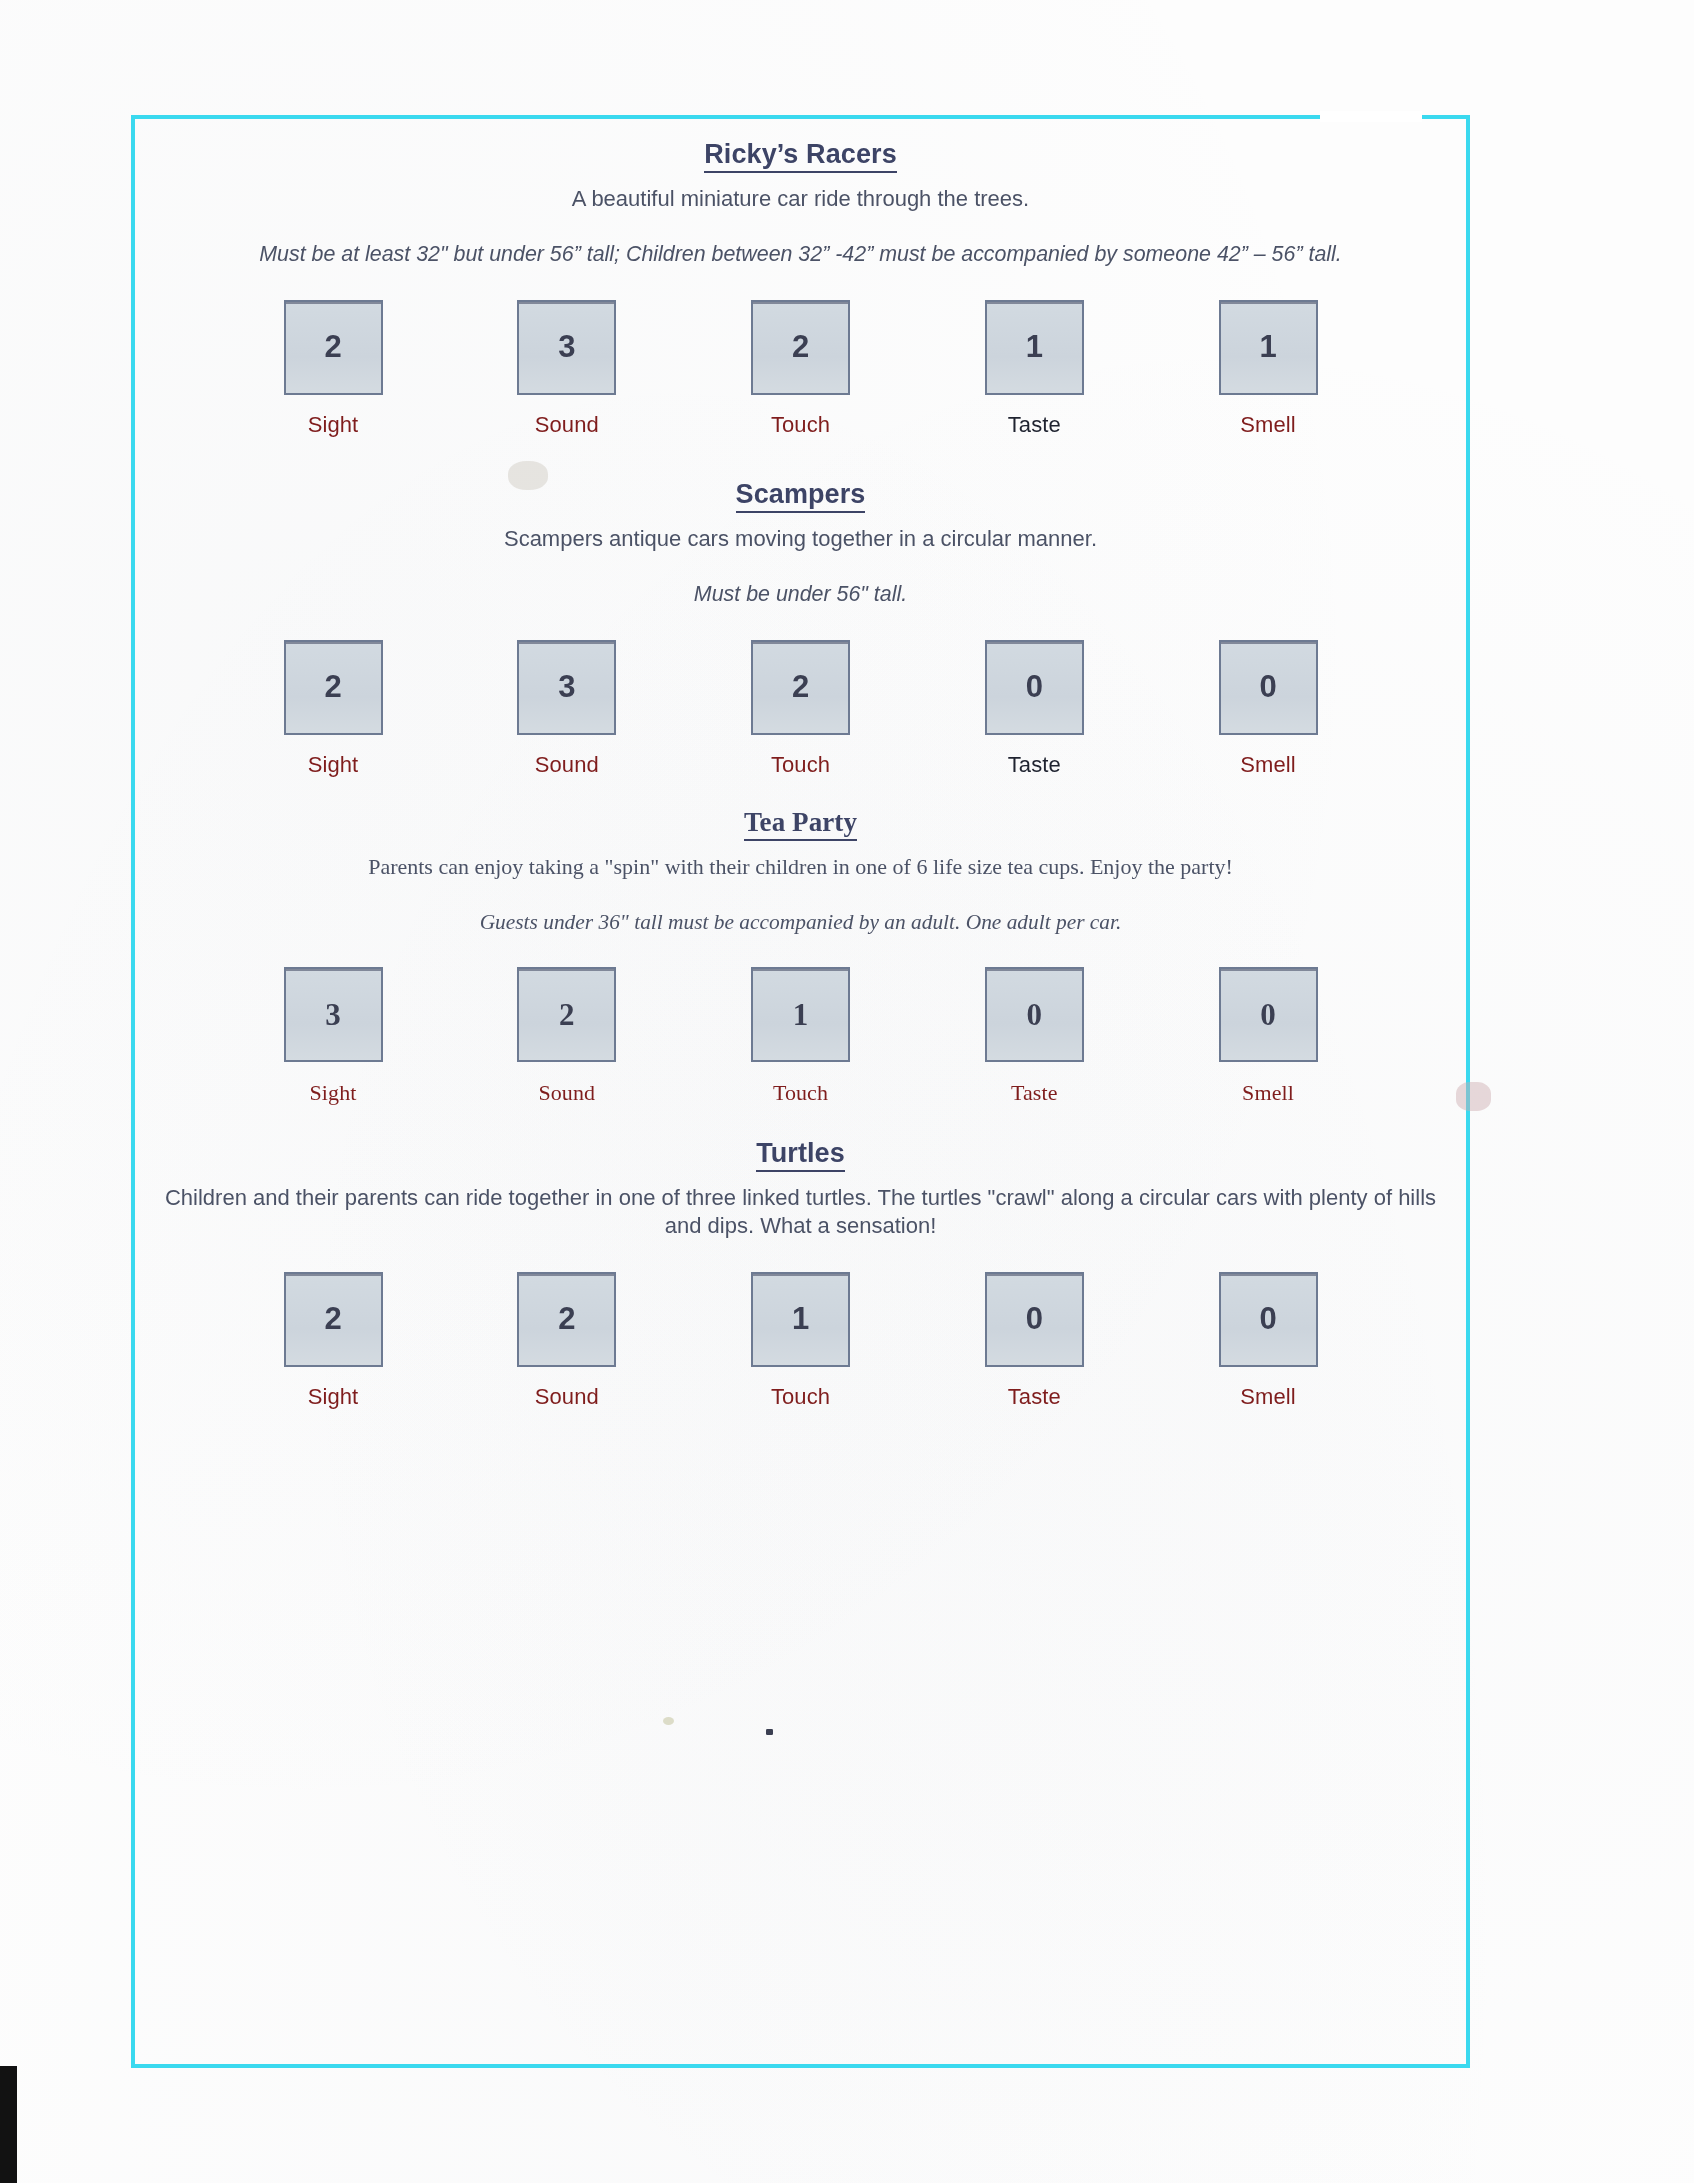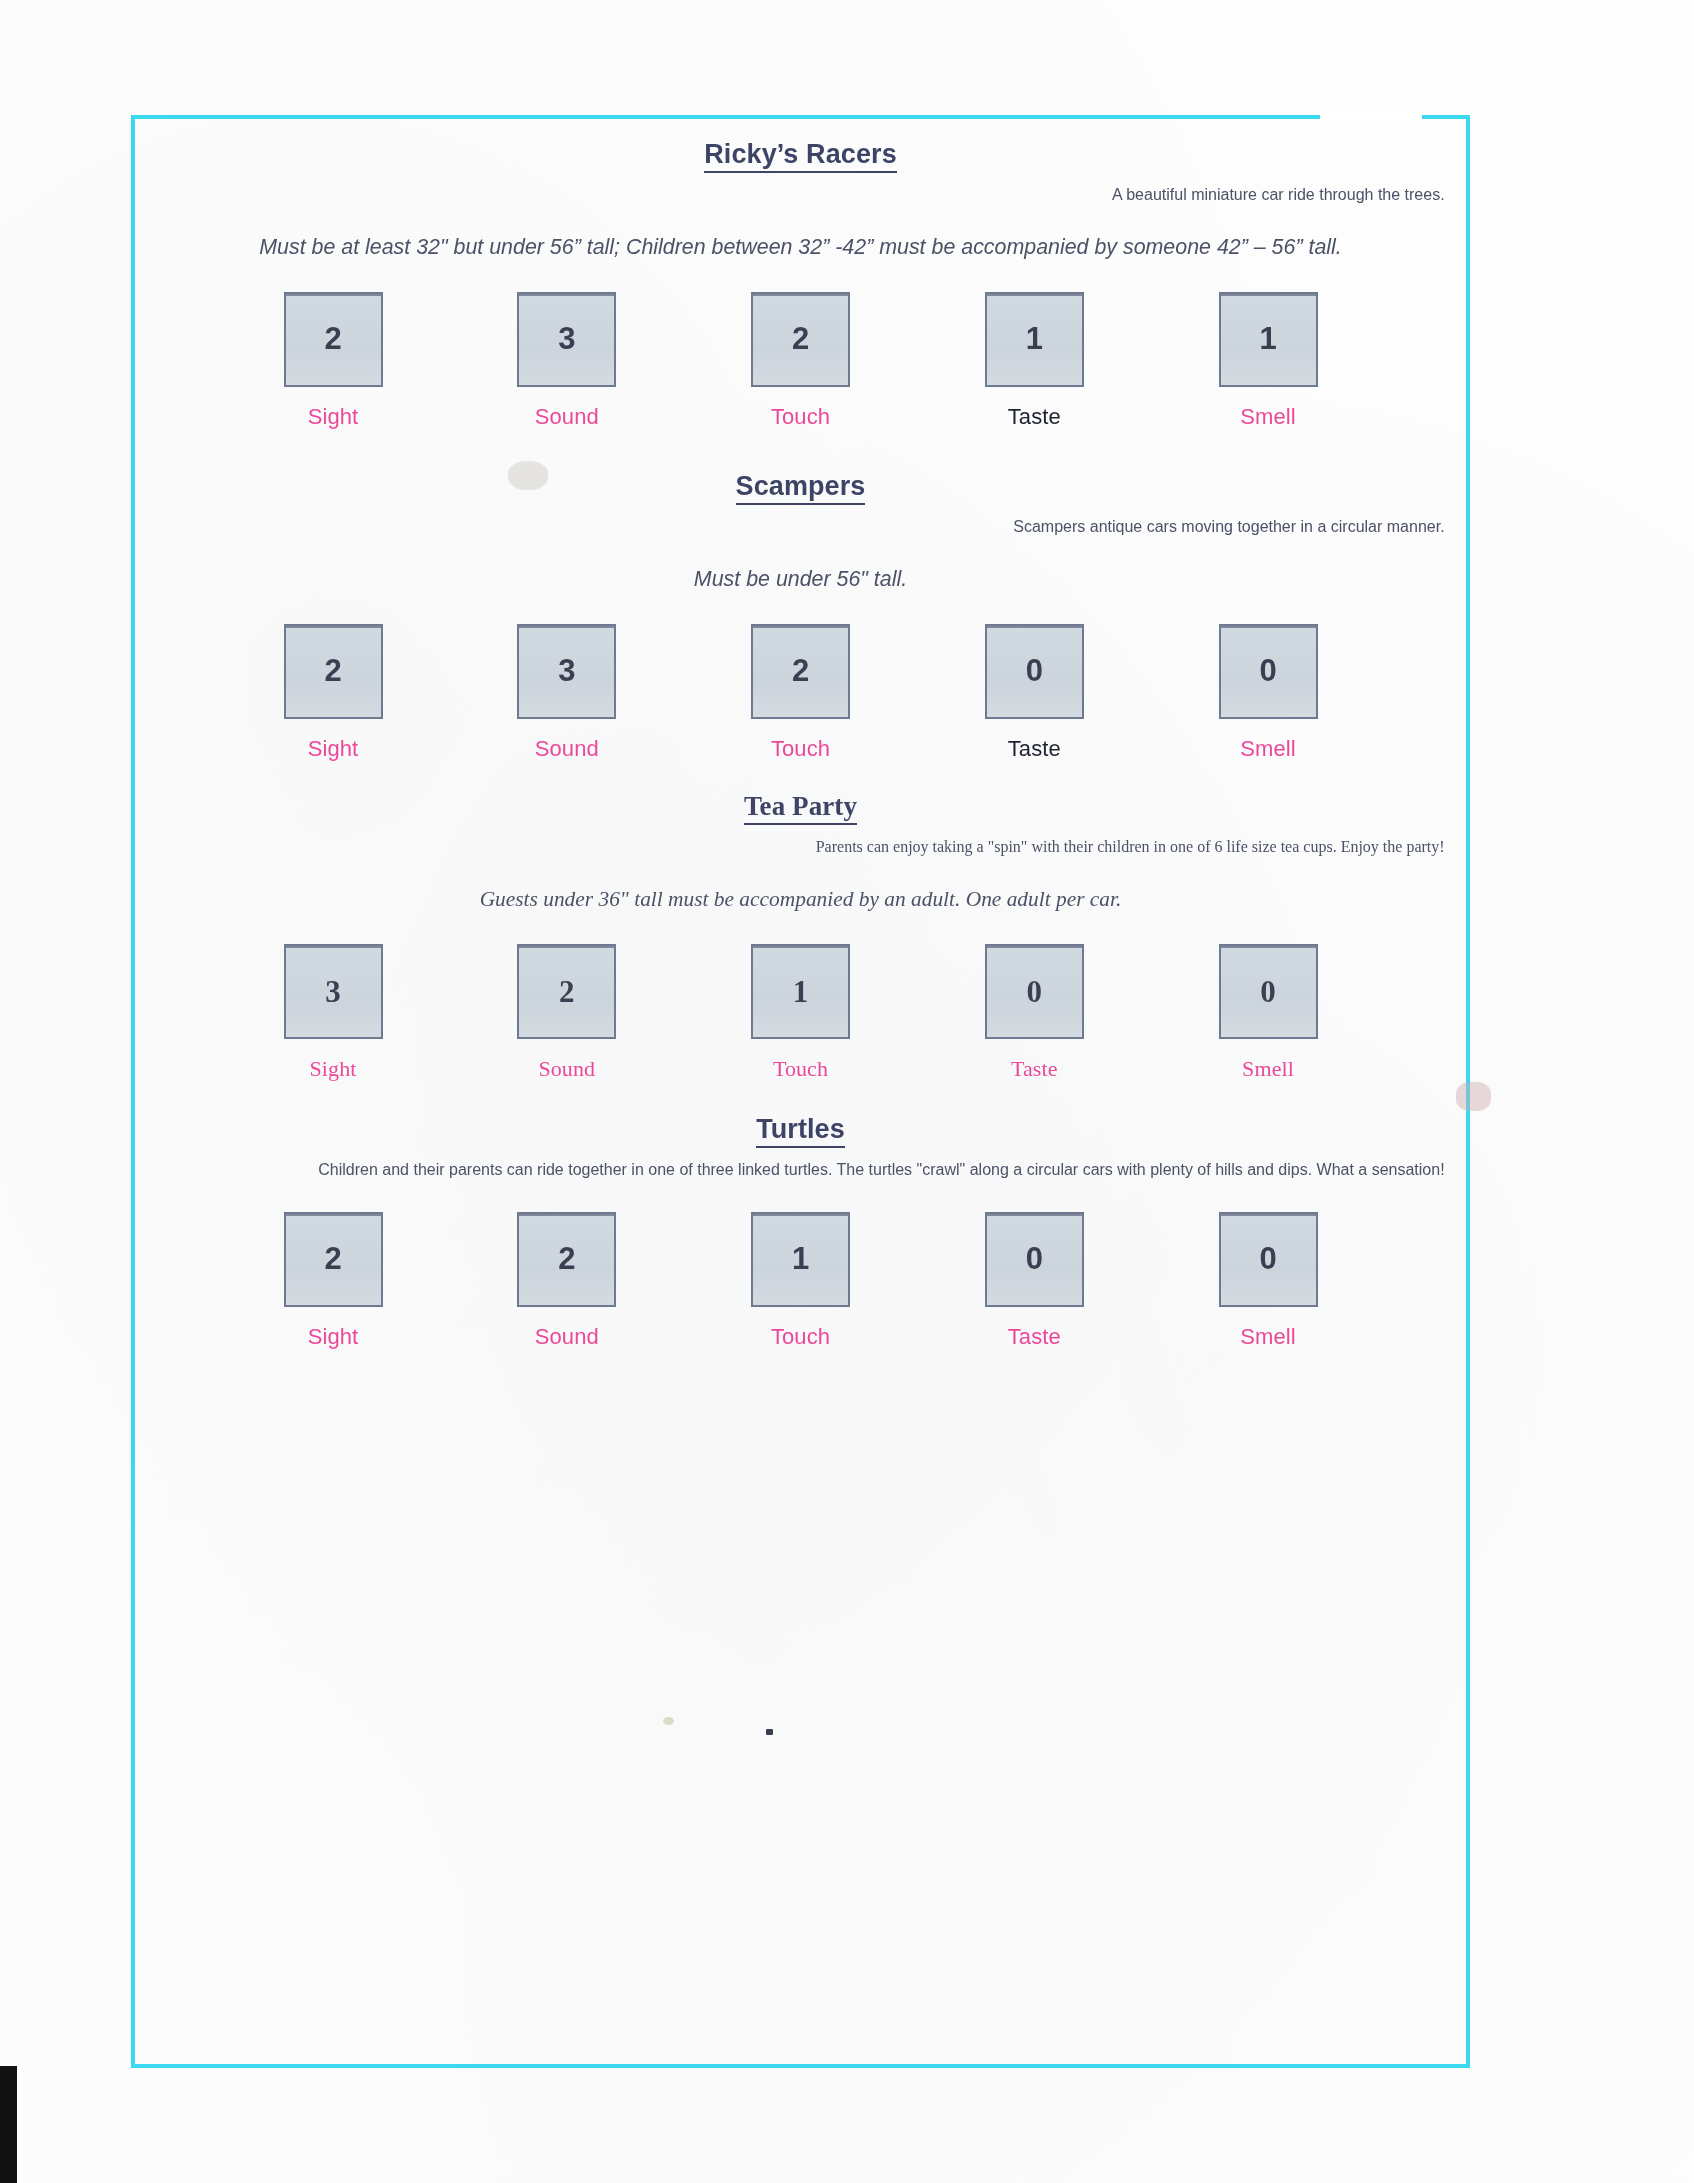--- a/index.html
+++ b/index.html
@@ -98,22 +98,22 @@
     letter-spacing: 0.1px;
     margin: 0;
     padding: 0;
   }
   .ride-title span {
     border-bottom: 2.7px solid #3d4466;
     padding-bottom: 2px;
   }
 
   .ride-desc {
-    text-align: right;
-    font-size: 16px;
+    text-align: center;
+    font-size: 22px;
     line-height: 1.30;
     color: #4b5266;
     margin: 14.7px auto 0 auto;
     max-width: 1289px;
   }
 
   .ride-restriction {
     text-align: center;
     font-size: 21.4px;
     font-style: italic;
@@ -146,21 +146,21 @@
     align-items: center;
     justify-content: center;
     font-size: 31px;
     font-weight: bold;
     color: #3b3f52;
     box-shadow: inset 0 2px 0 rgba(62,70,95,.55);
   }
   .sense-label {
     margin-top: 17.4px;
     font-size: 22px;
-    color: #ec4899;
+    color: #7f1d1d;
     letter-spacing: 0.1px;
   }
   .sense-label.emphasized {
     color: #1f2330;
   }
 
   
   #section-rickys-racers { margin-top: 2.7px; }
   #section-scampers      { margin-top: 41px; }
   #section-tea-party     { margin-top: 29px; font-family: Liberation Serif, serif; }

